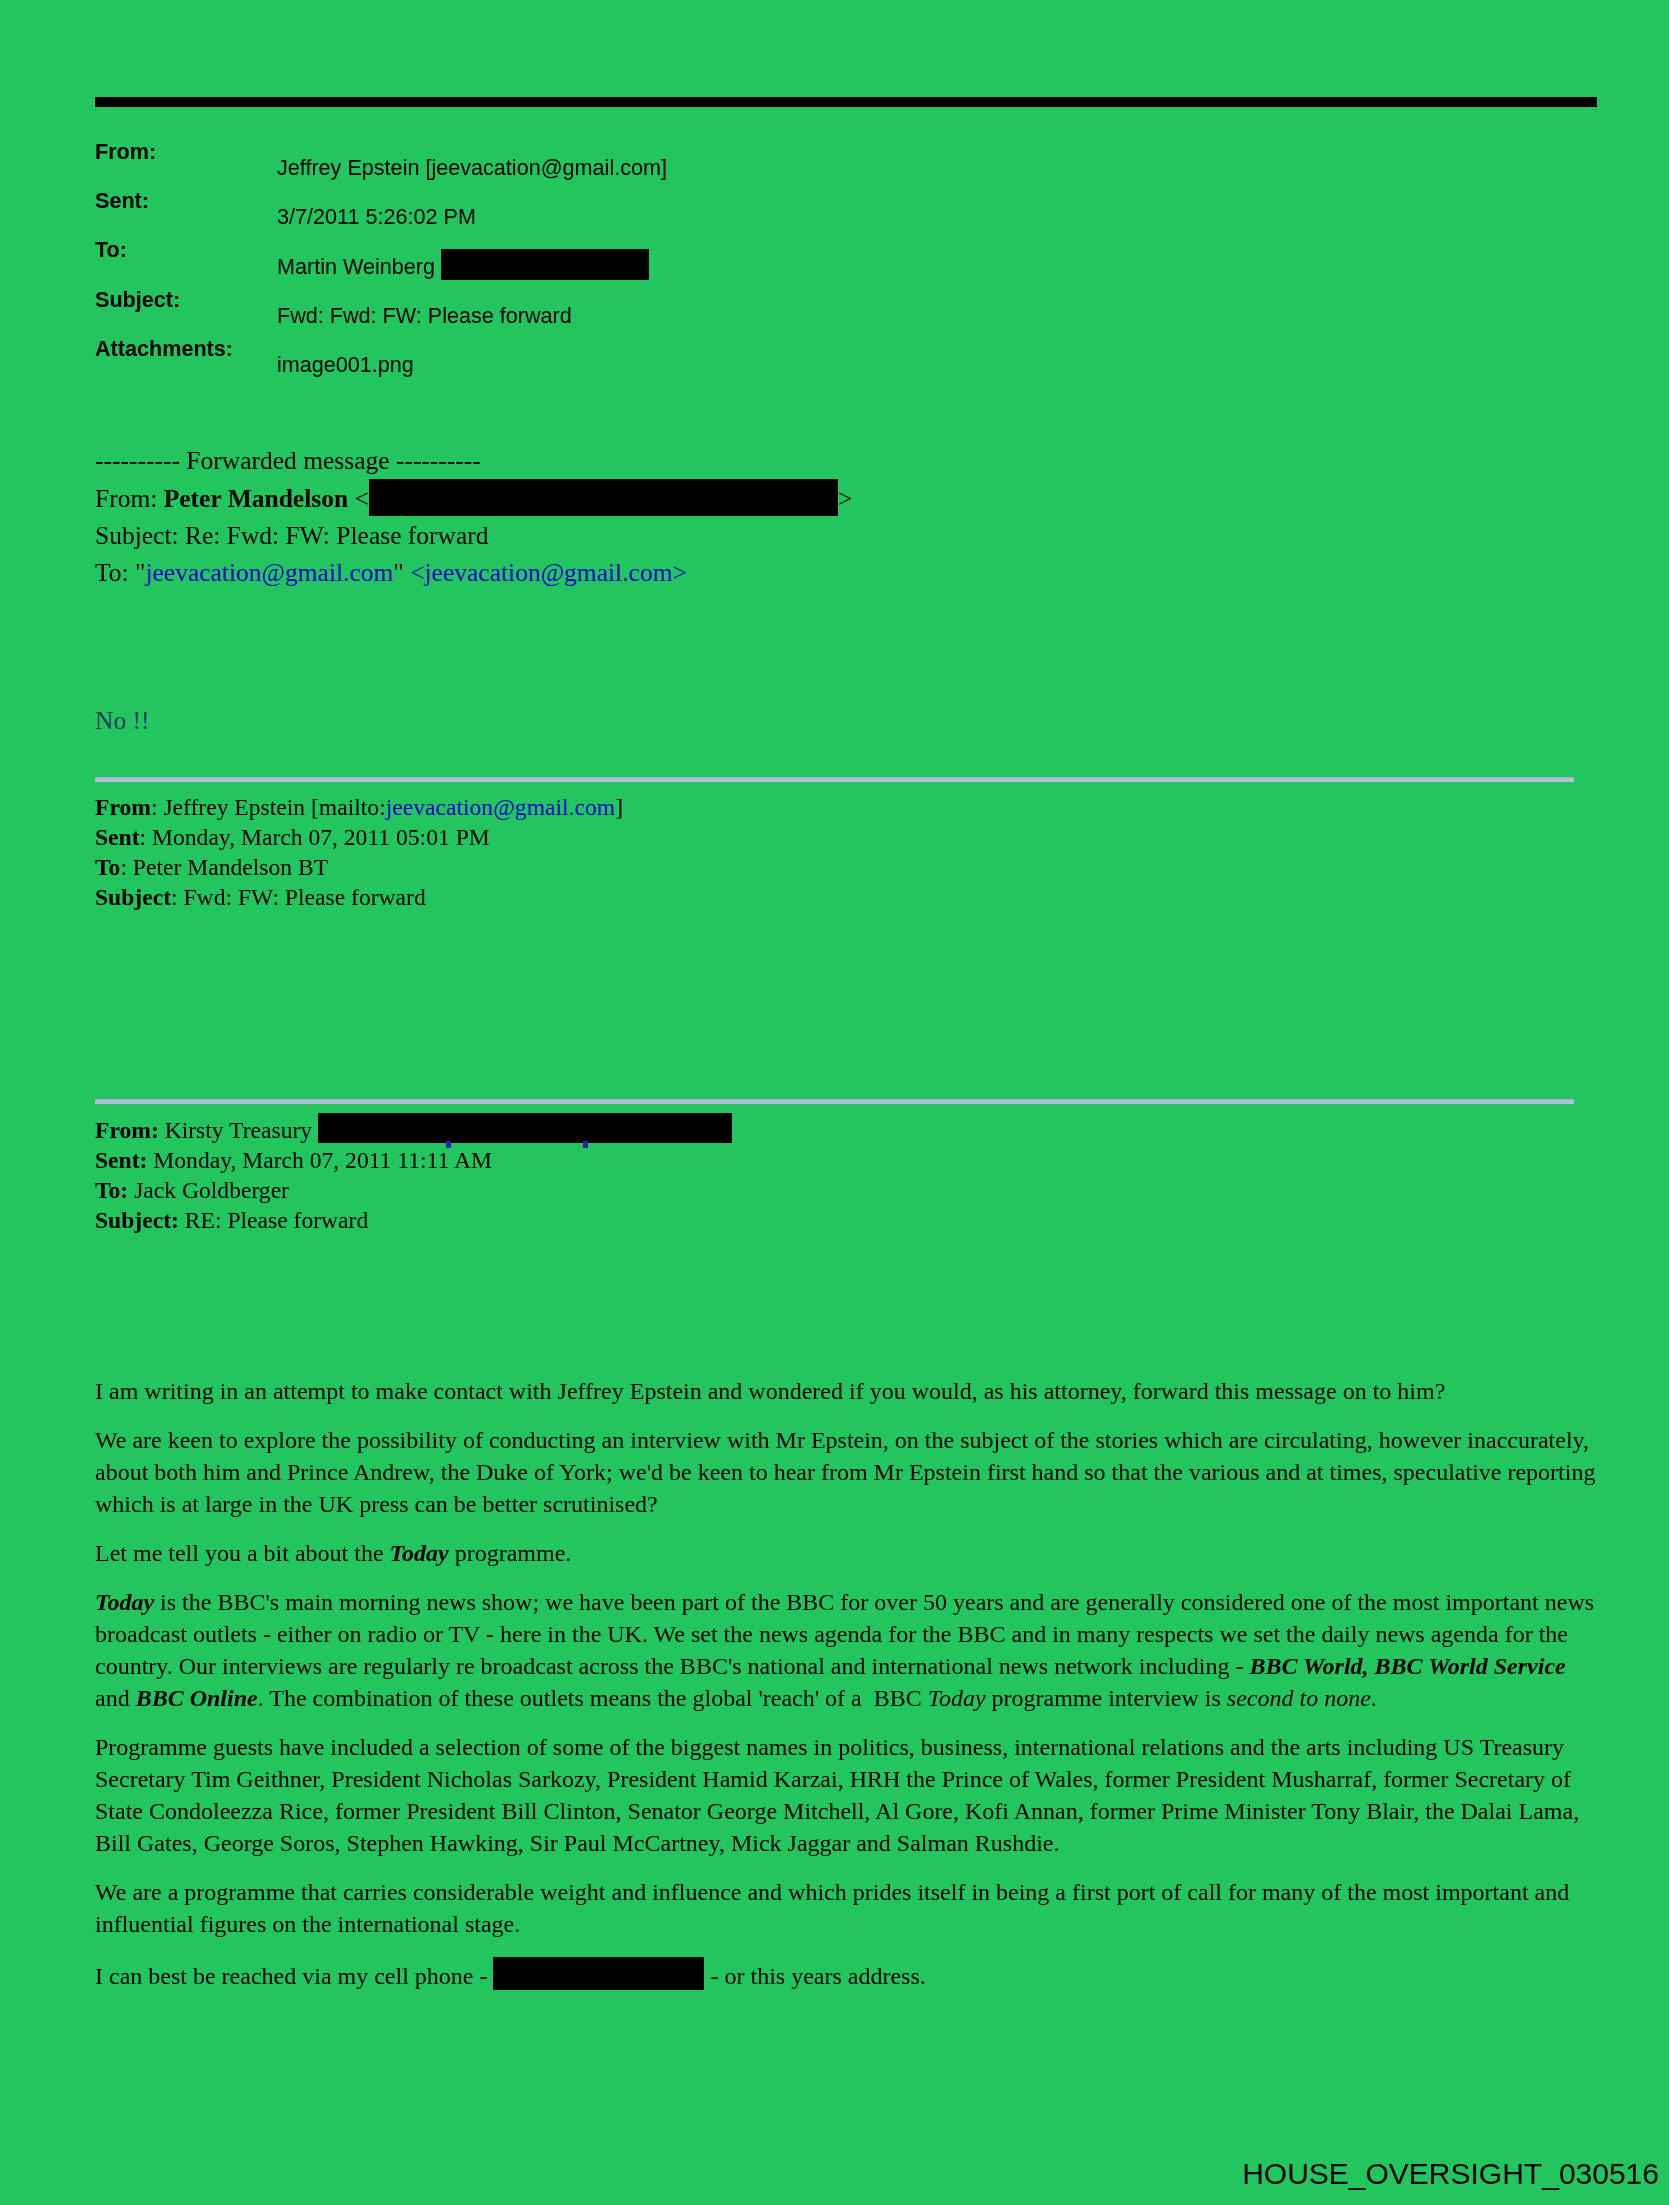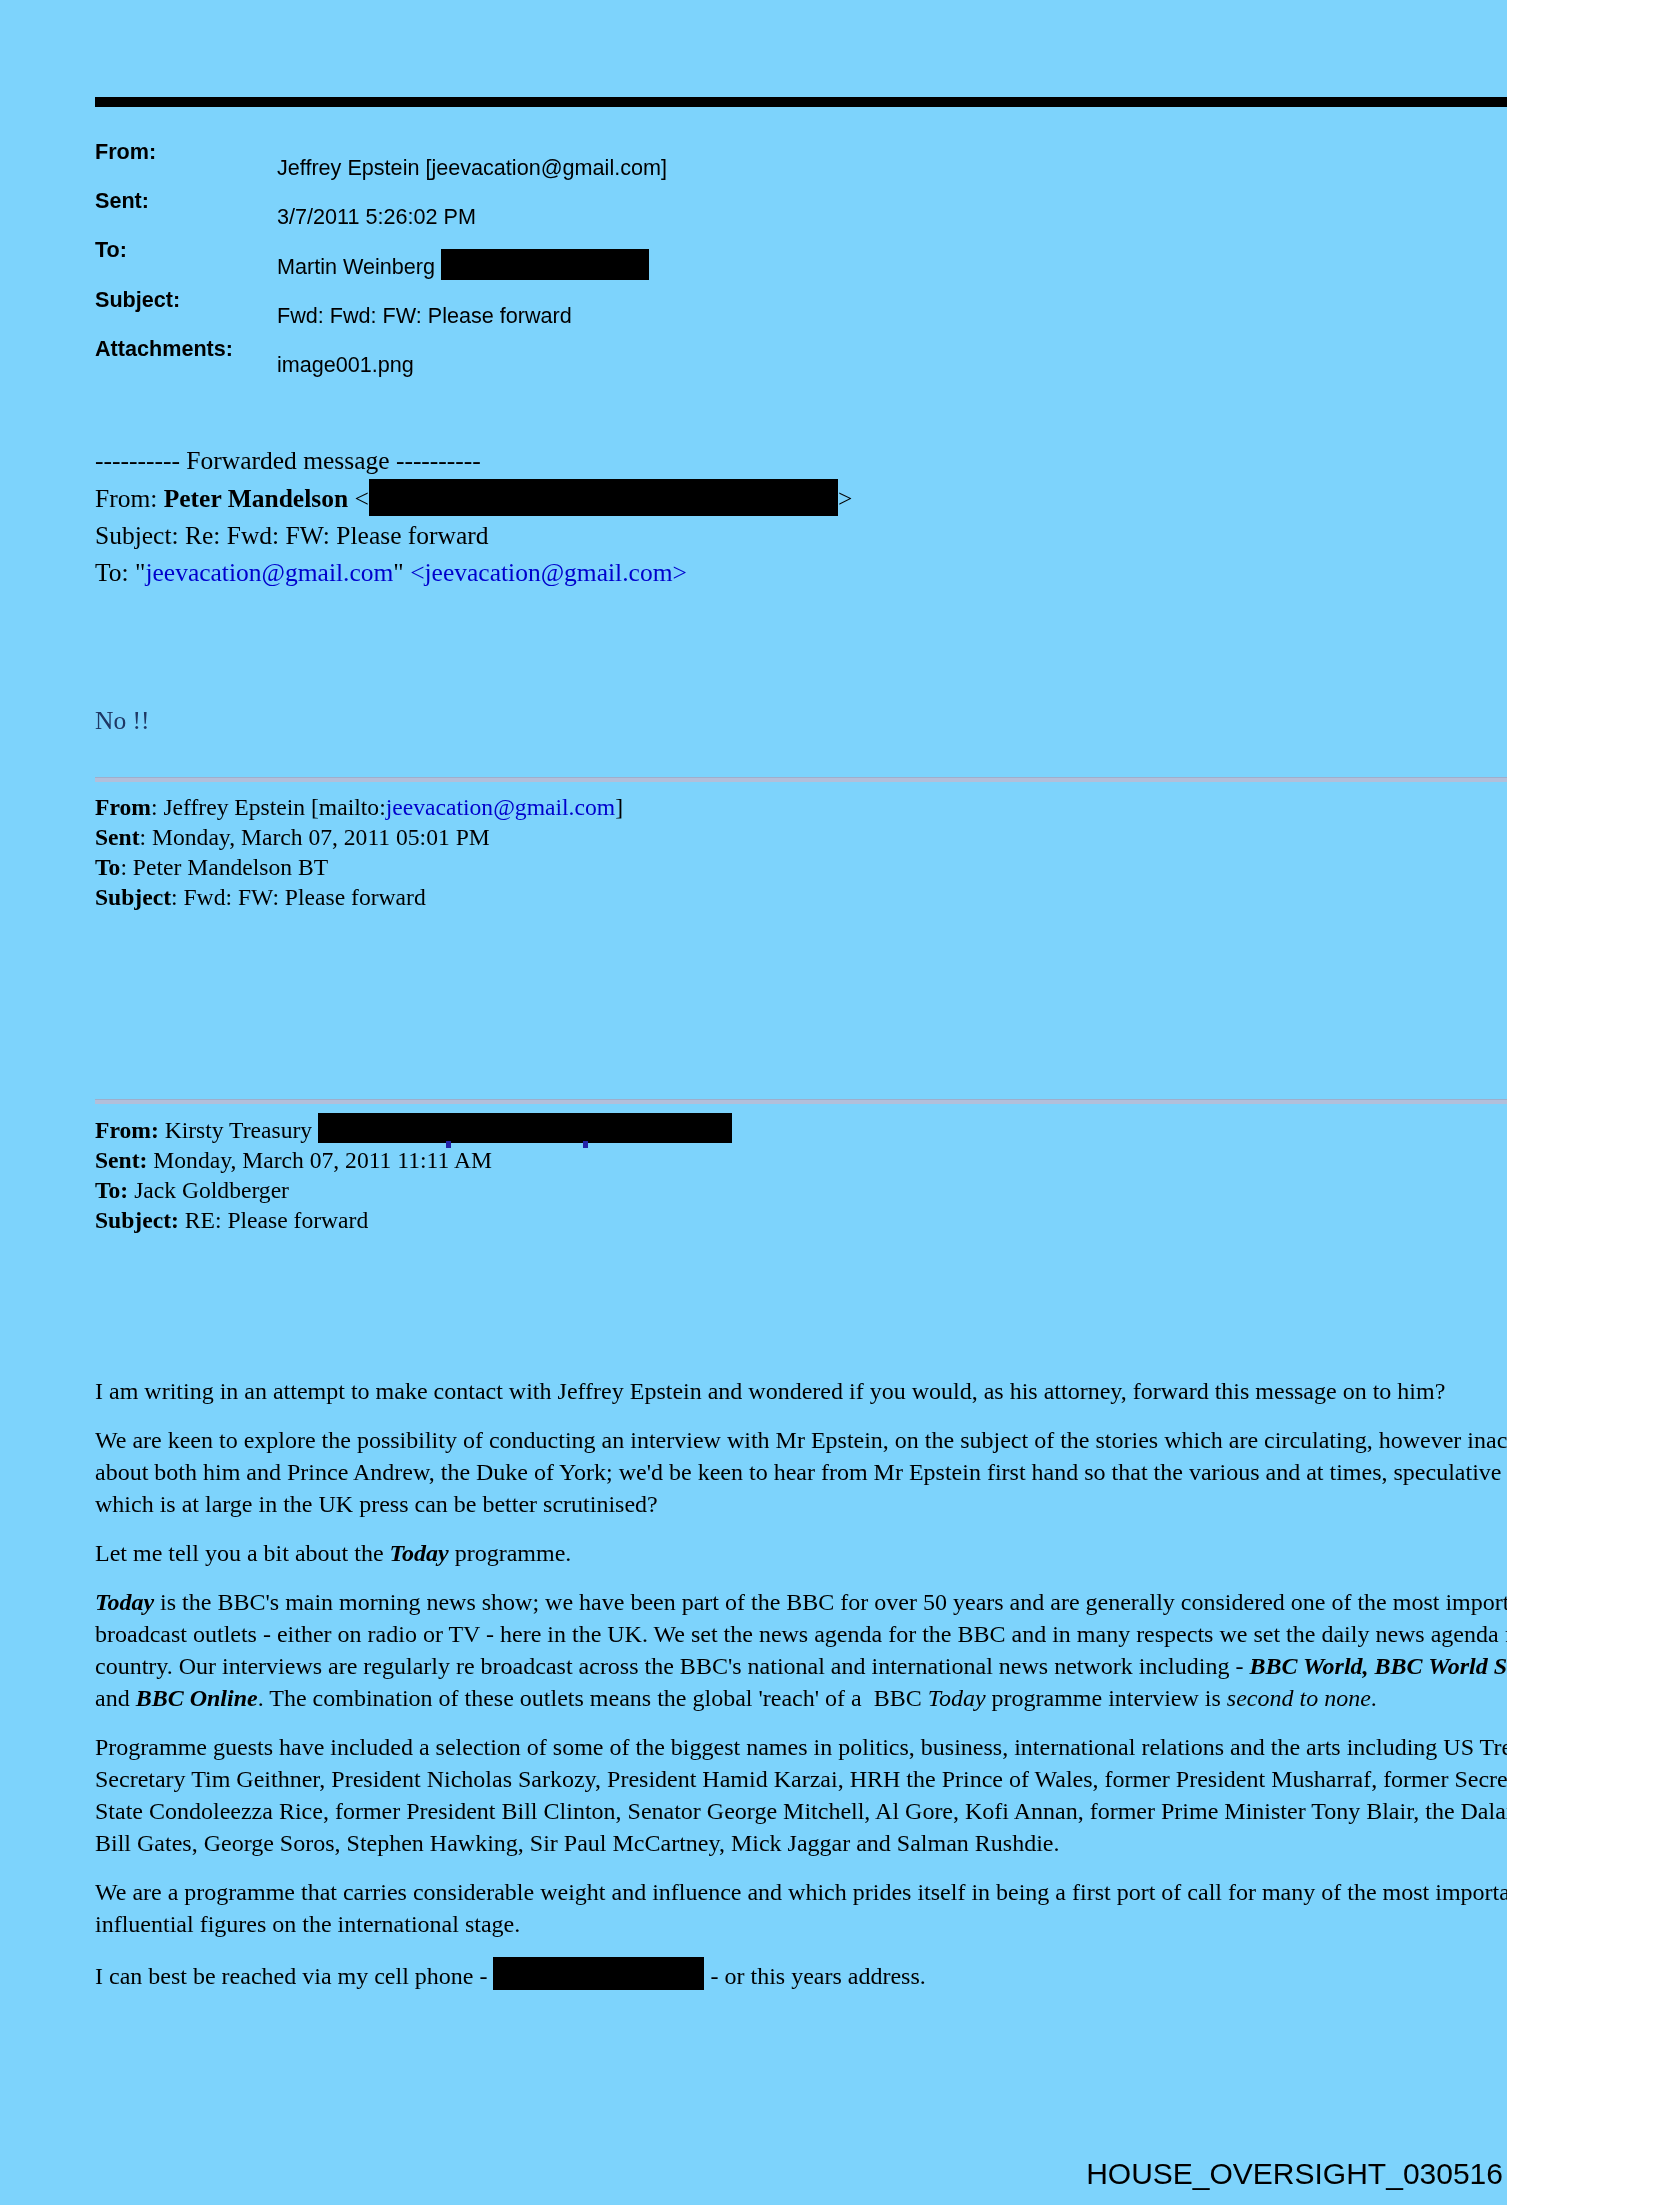--- a/index.html
+++ b/index.html
@@ -1,17 +1,17 @@
 <!DOCTYPE html>
 <html style="font-size:10.5px"><head>
 <meta charset="utf-8">
 <style>
   html, body { margin:0; padding:0; background:#ffffff; }
   .page {
-    position:relative; width:1507px; height:2205px; background:#7dd3fc;
+    position:relative; width:1669px; height:2205px; background:#22c55e;
     font-family:"Liberation Serif", serif; color:#000;
     overflow:hidden;
   }
   .top-rule { position:absolute; left:95px; top:97px; width:1502px; height:9.8px; background:#000; }
 
   
   .meta { position:absolute; left:95px; top:135px; font-family:"Liberation Sans", sans-serif; font-size:21.6px; }
   .meta-row { display:flex; line-height:33px; white-space:pre; }
   .meta-label { width:182px; font-weight:bold; flex:0 0 auto; }
   .meta-value { white-space:pre;margin-top:16px; }
@@ -34,21 +34,21 @@
   .body-text p { margin:8px 0 17px 0; white-space:pre-wrap; }
 
   .b { font-weight:bold; }
   .i { font-style:italic; }
   .link { color:#0000CC; }
 
   .redaction { display:inline-block; background:#000; position:relative; }
   .speck { position:absolute; bottom:-4.6px; width:4.6px; height:6.5px; background:#2323A8; }
 
   .footer-stamp {
-    position:absolute; right:4px; top:2157px;
+    position:absolute; right:10px; top:2157px;
     font-family:"Liberation Sans", sans-serif; font-size:30px; color:#000;
   }
 </style>
 </head>
 <body>
 
 <div class="page">
 
   <div class="top-rule"></div>
 

